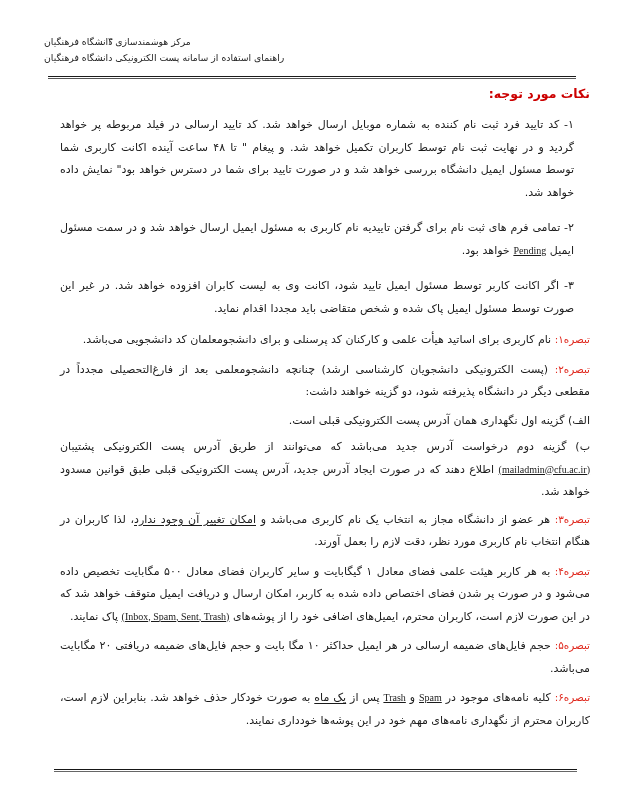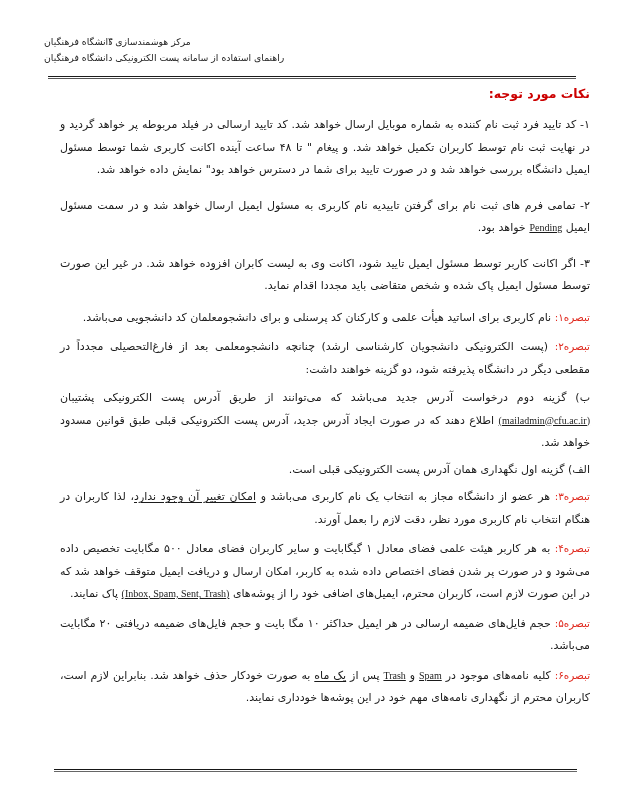--- a/index.html
+++ b/index.html
@@ -105,21 +105,21 @@
   .section-title {
     color: #cc0000;
     font-weight: bold;
     font-size: 12.5px;
     text-align: right;
     margin: 0 0 13px 0;
     letter-spacing: -0.1px;
   }
 
   p.para {
-    margin: 0 0 8px 0;
+    margin: 0 16px 8px 0;
     font-size: 11px;
     line-height: 22.5px;
     text-align: justify;
     text-align-last: right;
     color: #1b1b1b;
     word-spacing: 0.2px;
   }
   p.para.gap {
     margin-top: 13px;
   }
@@ -199,30 +199,30 @@
     <p class="note first-note">
       <span class="tabsare">تبصره</span><span class="tabsare">۱:</span>
       <span>نام کاربری برای اساتید هیأت علمی و کارکنان کد پرسنلی و برای دانشجومعلمان کد دانشجویی می‌باشد.</span>
     </p>
 
     <p class="note tight">
       <span class="tabsare">تبصره</span><span class="tabsare">۲:</span>
       <span>(پست الکترونیکی دانشجویان کارشناسی ارشد) چنانچه دانشجومعلمی بعد از فارغ‌التحصیلی مجدداً در مقطعی دیگر در دانشگاه پذیرفته شود، دو گزینه خواهند داشت:</span>
     </p>
 
+    <p class="option indent-right">
+      <span>الف)</span>
+      <span>گزینه اول نگهداری همان آدرس پست الکترونیکی قبلی است.</span>
+    </p>
+
     <p class="option">
       <span>ب)</span>
       <span>گزینه دوم درخواست آدرس جدید می‌باشد که می‌توانند از طریق آدرس پست الکترونیکی پشتیبان</span>
       <span class="latin">(mailadmin@cfu.ac.ir)</span>
       <span>اطلاع دهند که در صورت ایجاد آدرس جدید، آدرس پست الکترونیکی قبلی طبق قوانین مسدود خواهد شد.</span>
-    </p>
-
-    <p class="option indent-right">
-      <span>الف)</span>
-      <span>گزینه اول نگهداری همان آدرس پست الکترونیکی قبلی است.</span>
     </p>
 
     <p class="note">
       <span class="tabsare">تبصره</span><span class="tabsare">۳:</span>
       <span>هر عضو از دانشگاه مجاز به انتخاب یک نام کاربری می‌باشد و</span>
       <span class="uline">امکان تغییر آن وجود ندارد</span><span>، لذا کاربران در هنگام انتخاب نام کاربری مورد نظر، دقت لازم را بعمل آورند.</span>
     </p>
 
     <p class="note">
       <span class="tabsare">تبصره</span><span class="tabsare">۴:</span>

